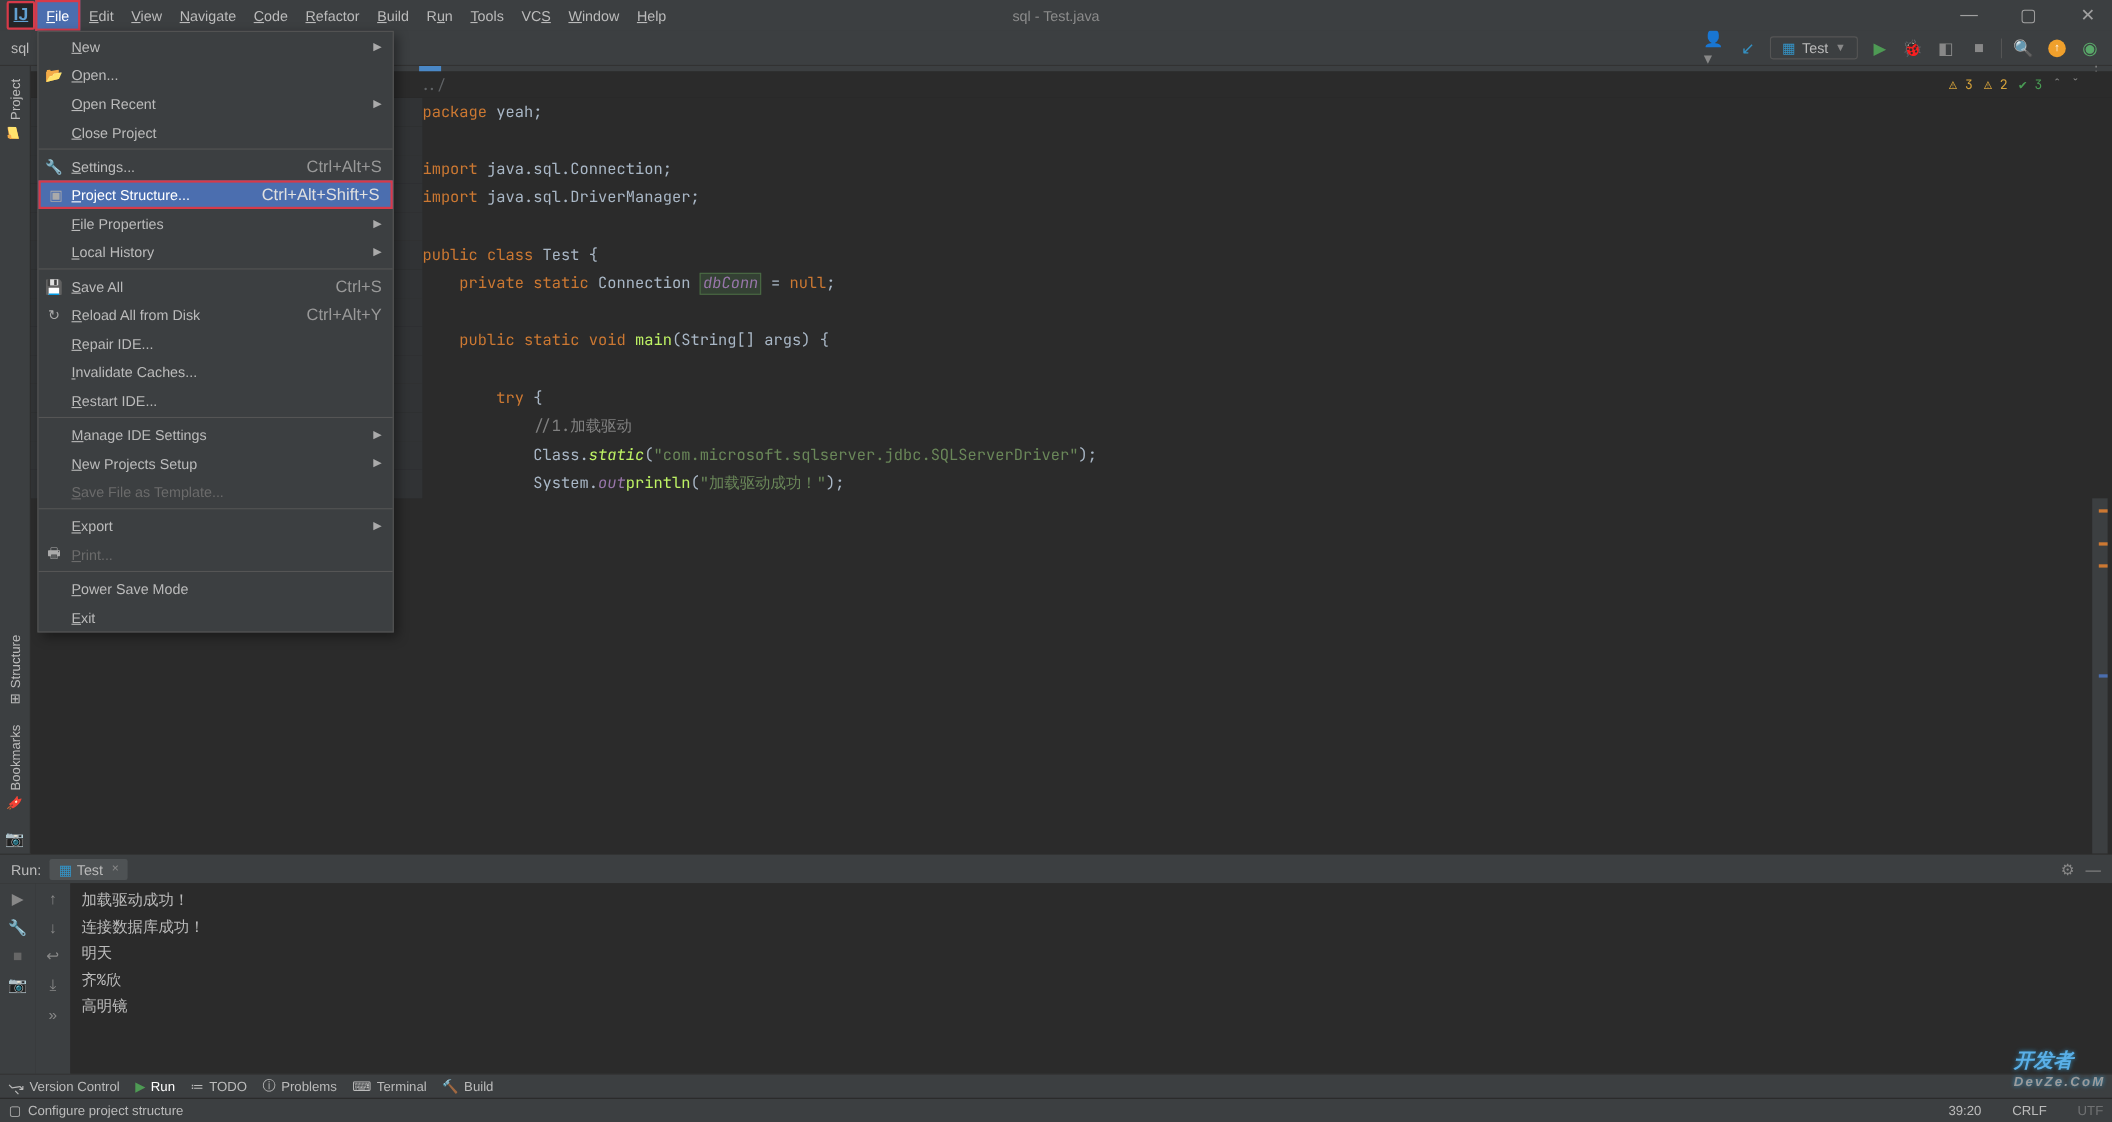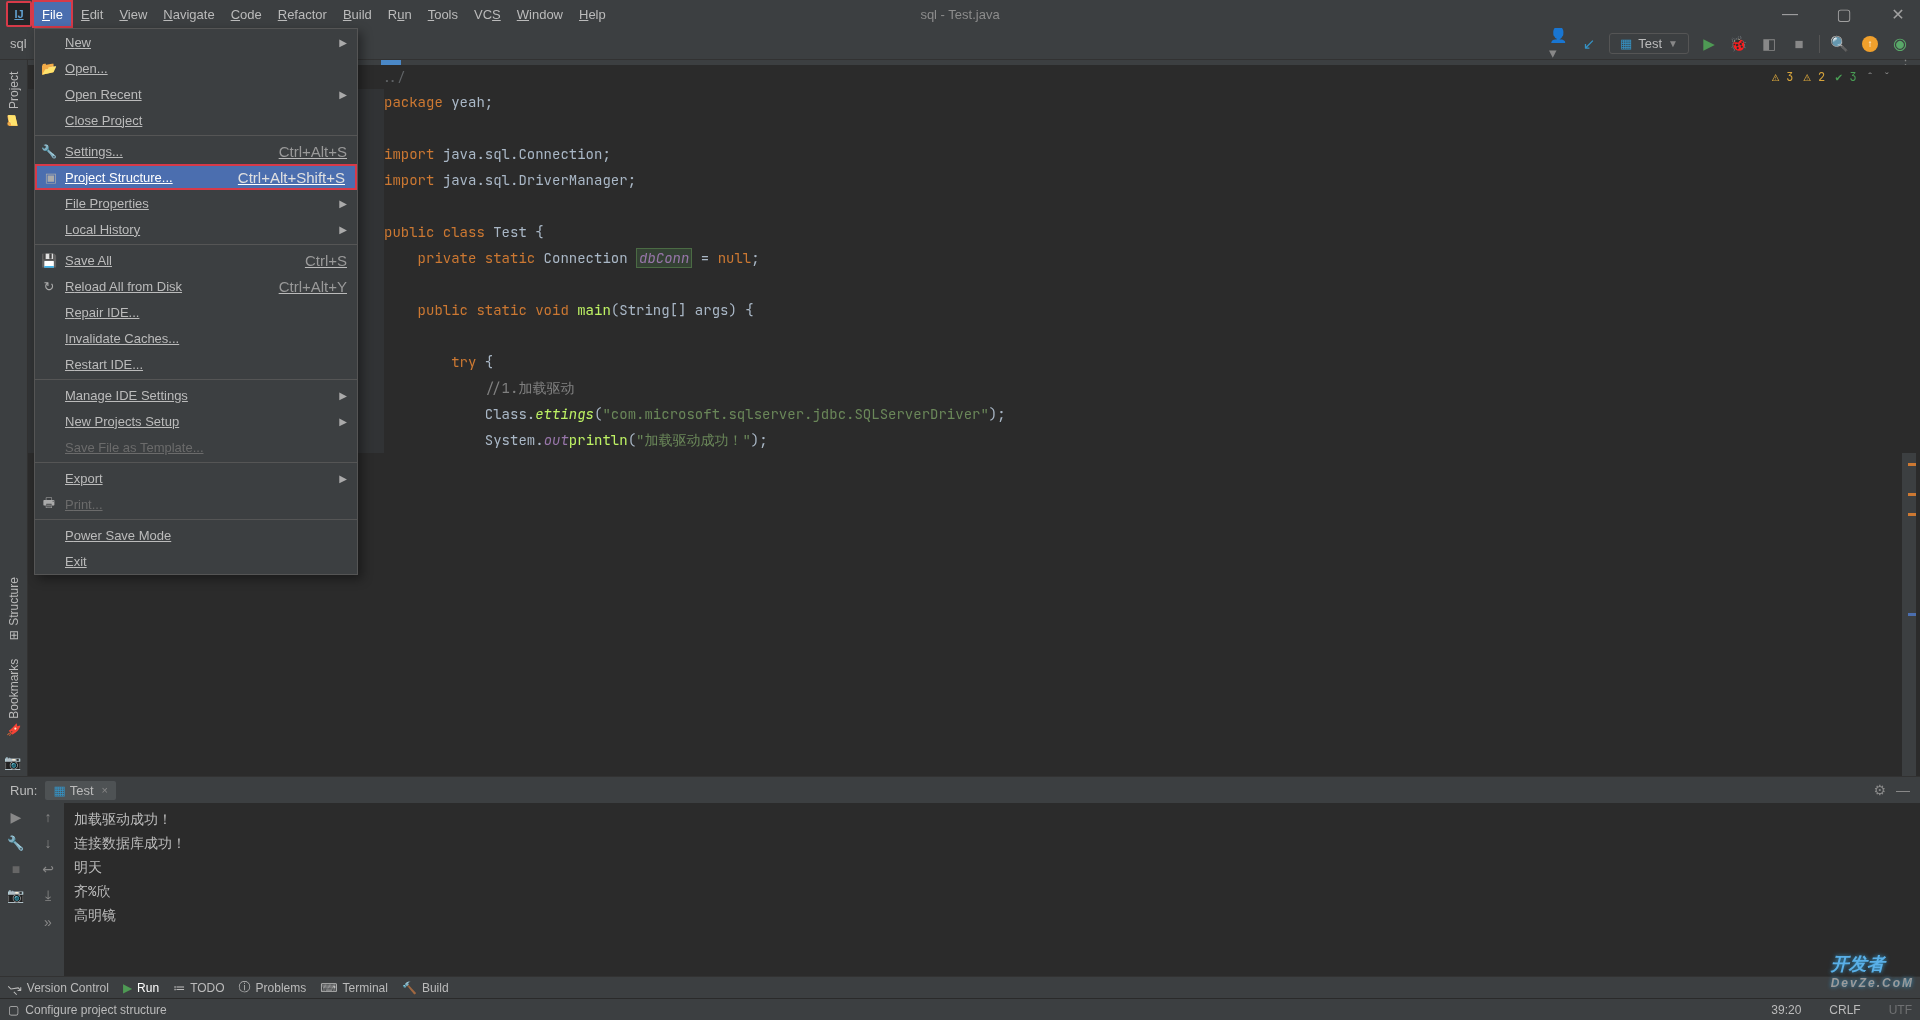--- a/index.html
+++ b/index.html
@@ -8,35 +8,35 @@
     background: #3c3f41;
     color: #bbbbbb;
     font-size: 13px;
     width: 1920px;
     height: 1020px;
     overflow: hidden;
     position: relative;
   }
   
   .titlebar { height: 28px; background: #3c3f41; display: flex; align-items: center; position: relative; }
-  .app-icon { width: 26px; height: 26px; margin-left: 6px; background: rgba(0,0,0,0.4); border: 2px solid #d73a49; border-radius: 2px; display: flex; align-items: center; justify-content: center; font-size: 11px; font-weight: bold; color: #61a0d1; text-decoration: underline;}
+  .app-icon { width: 26px; height: 26px; margin-left: 6px; background: rgba(0,0,0,0.4); border: 2px solid #d73a49; border-radius: 2px; display: flex; align-items: center; justify-content: center; font-size: 16px; font-weight: bold; color: #61a0d1; text-decoration: underline;}
   .menubar { display: flex; height: 100%; align-items: stretch; }
   .menu-item { padding: 0 8px; display: flex; align-items: center; cursor: pointer; text-align: center; }
   .menu-item.active { background: #4b6eaf; border: 2px solid #d73a49; color: #fff; }
   .menu-item u { text-decoration: underline; }
   .title-center { position: absolute; left: 50%; transform: translateX(-50%); color: #8c8c8c; }
   .win-controls { position: absolute; right: 4px; top: 0; display: flex; gap: 18px; height: 100%; align-items: center; font-size: 16px; color: #a0a0a0;}
   .win-btn { width: 36px; text-align: center; cursor: pointer; }
   
   .dropdown {
     position: absolute; left: 34px; top: 28px; width: 324px;
     background: #3c3f41; border: 1px solid #555;
     box-shadow: 4px 4px 10px rgba(0,0,0,0.4); z-index: 100;
   }
-  .dd-item { height: 26px; display: flex; align-items: center; padding-left: 30px; padding-right: 10px; position: relative; cursor: pointer; text-decoration: underline; }
+  .dd-item { height: 26px; display: flex; align-items: center; padding-left: 30px; padding-right: 10px; position: relative; cursor: pointer; }
   .dd-item .icon { position: absolute; left: 6px; width: 16px; text-align: center; color: #aaa;}
   .dd-item .short { margin-left: auto; color: #999; font-size: 15px;}
   .dd-item .arrow { position: absolute; right: 10px; color: #aaa; font-size: 10px;}
   .dd-item.highlight { background: #4b6eaf; color: #fff; border: 2px solid #d73a49; padding-left: 28px;}
   .dd-item.highlight .short { color: #e0e0e0; }
   .dd-item.disabled { color: #6b6b6b; }
   .dd-sep { height: 1px; background: #555; margin: 2px 0; }
   
   .toolbar { height: 32px; background: #3c3f41; border-bottom: 1px solid #323232; display: flex; align-items: center; padding: 0 10px; }
   .crumb { color: #bbb; }
@@ -294,21 +294,21 @@
       <div class="line"><div class="ln"></div><div class="gut"></div><div class="code-content"><span class="kw">import </span><span class="ident">java.sql.Connection</span><span class="ident">;</span></div></div>
       <div class="line"><div class="ln"></div><div class="gut"></div><div class="code-content"><span class="kw">import </span><span class="ident">java.sql.DriverManager</span><span class="ident">;</span></div></div>
       <div class="line"><div class="ln"></div><div class="gut"></div><div class="code-content"> </div></div>
       <div class="line"><div class="ln"></div><div class="gut"></div><div class="code-content"><span class="kw">public class </span><span class="ident">Test </span><span class="ident">{</span></div></div>
       <div class="line"><div class="ln"></div><div class="gut"></div><div class="code-content"><span>    </span><span class="kw">private static </span><span class="ident">Connection </span><span class="field" style="background:#344134;border:1px solid #4b6b44;padding:0 2px">dbConn</span><span class="ident"> = </span><span class="kw">null</span><span class="ident">;</span></div></div>
       <div class="line"><div class="ln"></div><div class="gut"></div><div class="code-content"> </div></div>
       <div class="line"><div class="ln"></div><div class="gut"></div><div class="code-content"><span>    </span><span class="kw">public static void </span><span class="method">main</span><span class="ident">(String[] args) {</span></div></div>
       <div class="line"><div class="ln"></div><div class="gut"></div><div class="code-content"> </div></div>
       <div class="line"><div class="ln"></div><div class="gut"></div><div class="code-content"><span>        </span><span class="kw">try </span><span class="ident">{</span></div></div>
       <div class="line"><div class="ln"></div><div class="gut"></div><div class="code-content"><span>            </span><span class="com">//1.加载驱动</span></div></div>
-      <div class="line"><div class="ln">48</div><div class="gut"></div><div class="code-content"><span>            </span><span class="ident">Class.</span><span class="method static">ettings</span><span class="ident">(</span><span class="str">"com.microsoft.sqlserver.jdbc.SQLServerDriver"</span><span class="ident">);</span></div></div>
+      <div class="line"><div class="ln">48</div><div class="gut"></div><div class="code-content"><span>            </span><span class="ident">Class.</span><span class="method static">static</span><span class="ident">(</span><span class="str">"com.microsoft.sqlserver.jdbc.SQLServerDriver"</span><span class="ident">);</span></div></div>
       <div class="line"><div class="ln"></div><div class="gut"></div><div class="code-content"><span>            </span><span class="ident">System.</span><span class="field">out</span><span class="ident"></span><span class="method">println</span><span class="ident">(</span><span class="str">"加载驱动成功！"</span><span class="ident">);</span></div></div>
       <div class="num-right">
         <div class="stripe" style="top:10px;background:#cc7832"></div>
         <div class="stripe" style="top:40px;background:#cc7832"></div>
         <div class="stripe" style="top:60px;background:#cc7832"></div>
         <div class="stripe" style="top:160px;background:#4b6eaf"></div>
       </div>
     </div>
   </div>
 </div>

